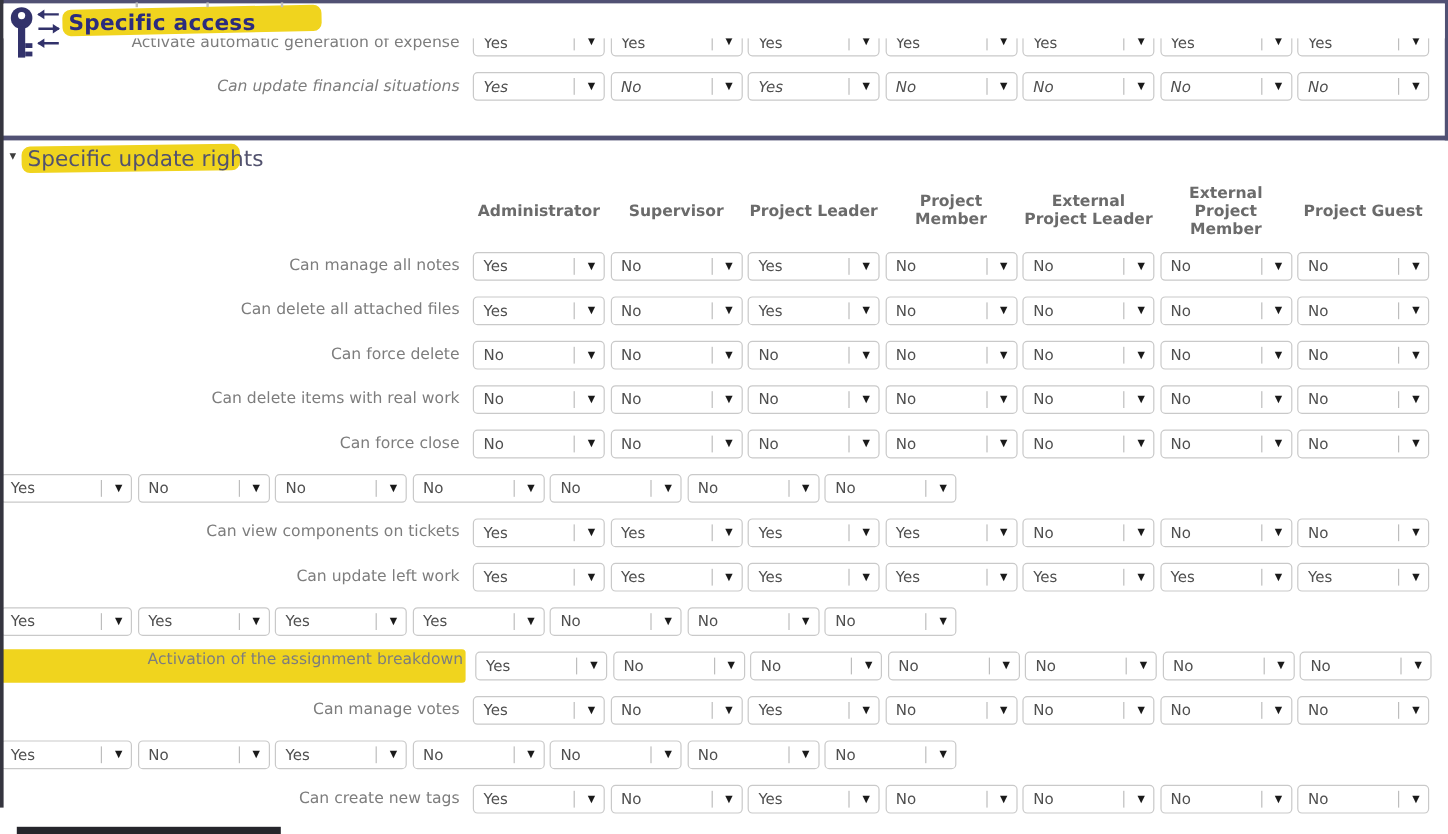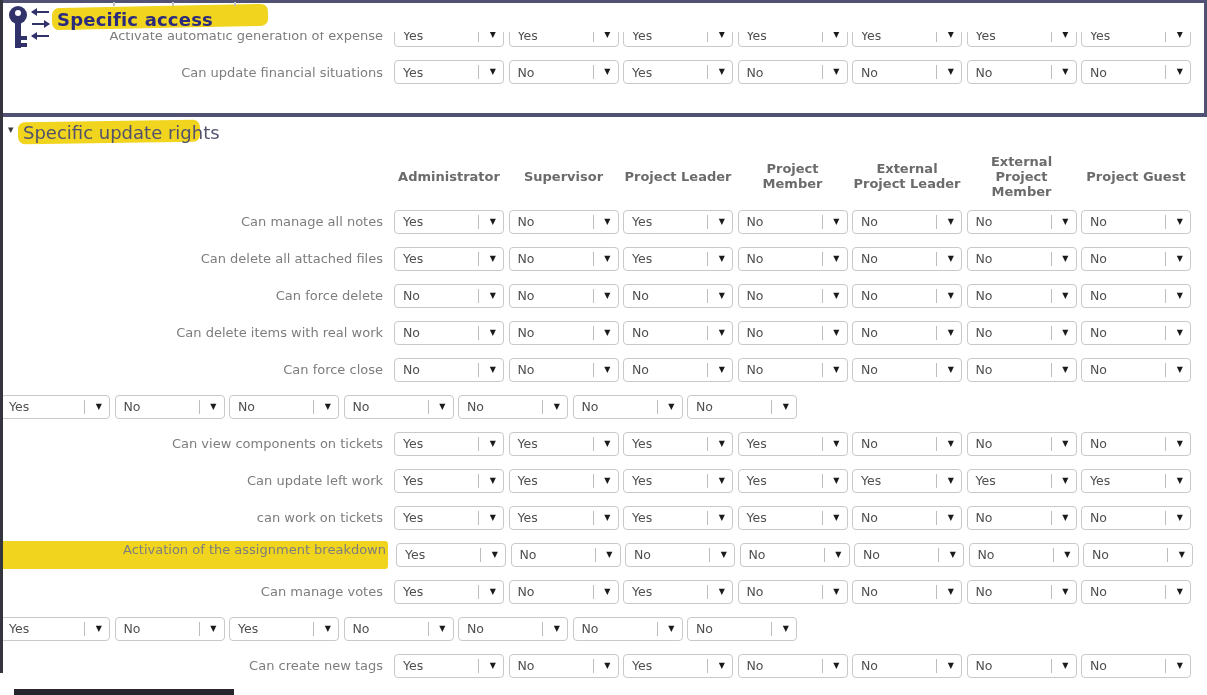--- a/index.html
+++ b/index.html
@@ -19,21 +19,21 @@
   .key-icon{position:absolute;left:5px;top:3px;z-index:3;}
   .hl{background:#f0d41e;border-radius:7px;position:absolute;z-index:3;}
   .hl-title1{left:52px;top:6px;width:216px;height:22px;transform:rotate(-1.2deg);}
   .title1{
     position:absolute;left:57px;top:9px;z-index:4;
     font-size:18px;font-weight:bold;color:#2b2b7e;letter-spacing:0.2px;
   }
   #sa-rows{position:absolute;left:0;top:0;width:1207px;z-index:1;}
   #sa-rows .prow{position:absolute;left:0;width:1207px;}
   #sa-rows .prow:nth-child(1){top:23px;}
-  #sa-rows .prow:nth-child(2){top:60px;}
+  #sa-rows .prow:nth-child(2){top:60px;font-style:italic;}
 
   
   #section2{position:absolute;left:0;top:117px;width:1207px;}
   .title2-row{position:relative;height:32px;}
   .collapse-toggle{
     position:absolute;left:8px;top:7px;font-size:11px;color:#3c3c3c;cursor:pointer;line-height:1;
   }
   .hl-title2{left:18px;top:4px;width:182px;height:22px;transform:rotate(-0.8deg);z-index:1;}
   .title2{
     position:absolute;left:23px;top:5px;z-index:2;
@@ -577,21 +577,20 @@
       </div>
     </div>
           <div class="cell">
       <div class="dd">
         <span class="dd-text">Yes</span>
         <span class="dd-arrow">▼</span>
       </div>
     </div>
         </div>
         <div class="prow">
-    <span class="row-label">can work on tickets</span>
 
   <div class="cell">
       <div class="dd">
         <span class="dd-text">Yes</span>
         <span class="dd-arrow">▼</span>
       </div>
     </div>
           <div class="cell">
       <div class="dd">
         <span class="dd-text">Yes</span>

